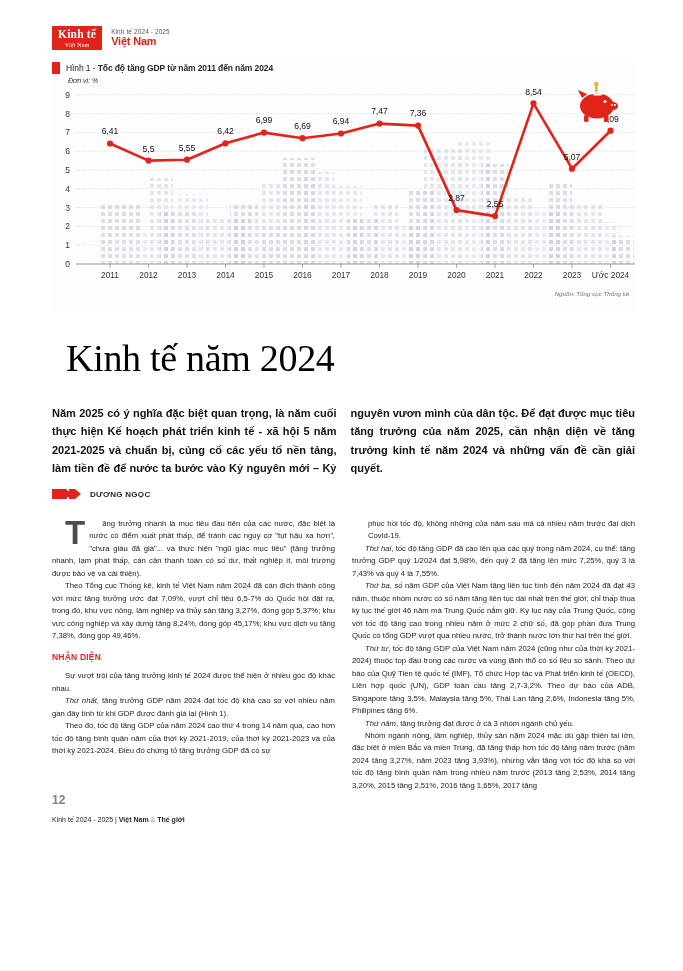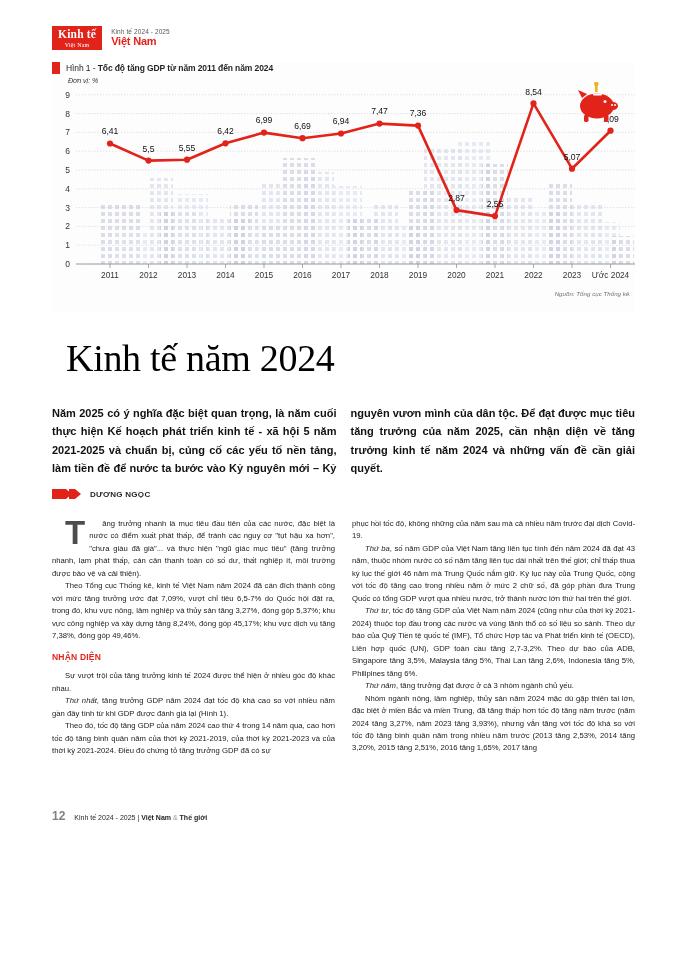--- a/index.html
+++ b/index.html
@@ -91,21 +91,21 @@
     position: absolute; left: 52px; top: 518px;
     width: 583px; height: 388px;
   }
   .col { position: absolute; top: 0; width: 283px; height: 388px; }
   .col-left { left: 0; }
   .col-right { left: 300px; }
   .col p {
     margin: 0; font-size: 7.7px; line-height: 1.62;
     text-align: justify; text-indent: 13px; color: #1a1a1a;
   }
-  .col p.noindent { text-indent: 0; }
+  .col p.noindent { text-indent: 0; margin-left: 16px; }
   .col p i { font-style: italic; }
   .dropcap-p { text-indent: 0; }
   .dropcap {
     float: left; font-family: "Liberation Sans", sans-serif;
     font-size: 33px; font-weight: bold; line-height: .78;
     margin: 2px 4px 0 0; color: #4d4d4f;
   }
   .subhead {
     text-align: left; margin: 9px 0 7px 0; line-height: 1.35;
   }
@@ -114,21 +114,21 @@
     font-size: 8.5px; letter-spacing: .2px;
   }
   .subhead .sh2 {
     display: block; color: #000; font-weight: bold;
     font-size: 8.5px; letter-spacing: .2px;
   }
 
   
   .footer {
     position: absolute; left: 52px; bottom: 26px;
-    display: flex; align-items: baseline; gap: 9px;
+    display: flex; align-items: baseline; gap: 9px; flex-direction: column;
   }
   .page-num { font-size: 12px; font-weight: bold; color: #808285; }
   .footer-text { font-size: 7px; color: #231f20; }
   .footer-text b { font-weight: bold; }
   .footer-text .amp { color: #939598; }
 </style>
 </head>
 <body>
 
 <div class="page">
@@ -329,20 +329,21 @@
         <span class="sh1">NHẬN DIỆN</span>
       </div>
 
       <p>Sự vượt trội của tăng trưởng kinh tế 2024 được thể hiện ở nhiều góc độ khác nhau.</p>
       <p><i>Thứ nhất</i><span>, tăng trưởng GDP năm 2024 đạt tốc độ khá cao so với nhiều năm gần đây tính từ khi GDP được đánh giá lại (Hình 1).</span></p>
       <p>Theo đó, tốc độ tăng GDP của năm 2024 cao thứ 4 trong 14 năm qua, cao hơn tốc độ tăng bình quân năm của thời kỳ 2021-2019, của thời kỳ 2021-2023 và của thời kỳ 2021-2024. Điều đó chứng tỏ tăng trưởng GDP đã có sự</p>
     </div>
 
     <div class="col col-right">
       <p class="noindent">phục hồi tốc độ, không những của năm sau mà cả nhiều năm trước đại dịch Covid-19.</p>
+      <p><i>Thứ hai</i><span>, tốc độ tăng GDP đã cao lên qua các quý trong năm 2024, cụ thể: tăng trưởng GDP quý 1/2024 đạt 5,98%, đến quý 2 đã tăng lên mức 7,25%, quý 3 là 7,43% và quý 4 là 7,55%.</span></p>
       <p><i>Thứ ba</i><span>, số năm GDP của Việt Nam tăng liên tục tính đến năm 2024 đã đạt 43 năm, thuộc nhóm nước có số năm tăng liên tục dài nhất trên thế giới; chỉ thấp thua kỷ lục thế giới 46 năm mà Trung Quốc nắm giữ. Kỷ lục này của Trung Quốc, cộng với tốc độ tăng cao trong nhiều năm ở mức 2 chữ số, đã góp phần đưa Trung Quốc có tổng GDP vượt qua nhiều nước, trở thành nước lớn thứ hai trên thế giới.</span></p>
       <p><i>Thứ tư</i><span>, tốc độ tăng GDP của Việt Nam năm 2024 (cũng như của thời kỳ 2021-2024) thuộc top đầu trong các nước và vùng lãnh thổ có số liệu so sánh. Theo dự báo của Quỹ Tiền tệ quốc tế (IMF), Tổ chức Hợp tác và Phát triển kinh tế (OECD), Liên hợp quốc (UN), GDP toàn cầu tăng 2,7-3,2%. Theo dự báo của ADB, Singapore tăng 3,5%, Malaysia tăng 5%, Thái Lan tăng 2,6%, Indonesia tăng 5%, Philipines tăng 6%.</span></p>
       <p><i>Thứ năm</i><span>, tăng trưởng đạt được ở cả 3 nhóm ngành chủ yếu.</span></p>
       <p>Nhóm ngành nông, lâm nghiệp, thủy sản năm 2024 mặc dù gặp thiên tai lớn, đặc biệt ở miền Bắc và miền Trung, đã tăng thấp hơn tốc độ tăng năm trước (năm 2024 tăng 3,27%, năm 2023 tăng 3,93%), nhưng vẫn tăng với tốc độ khá so với tốc độ tăng bình quân năm trong nhiều năm trước (2013 tăng 2,53%, 2014 tăng 3,20%, 2015 tăng 2,51%, 2016 tăng 1,65%, 2017 tăng</p>
     </div>
   </div>
 
   <div class="footer">
     <span class="page-num">12</span>
     <span class="footer-text"><span>Kinh tế 2024 - 2025</span><span> | </span><b>Việt Nam</b><span class="amp"> &amp; </span><b>Thế giới</b></span>

